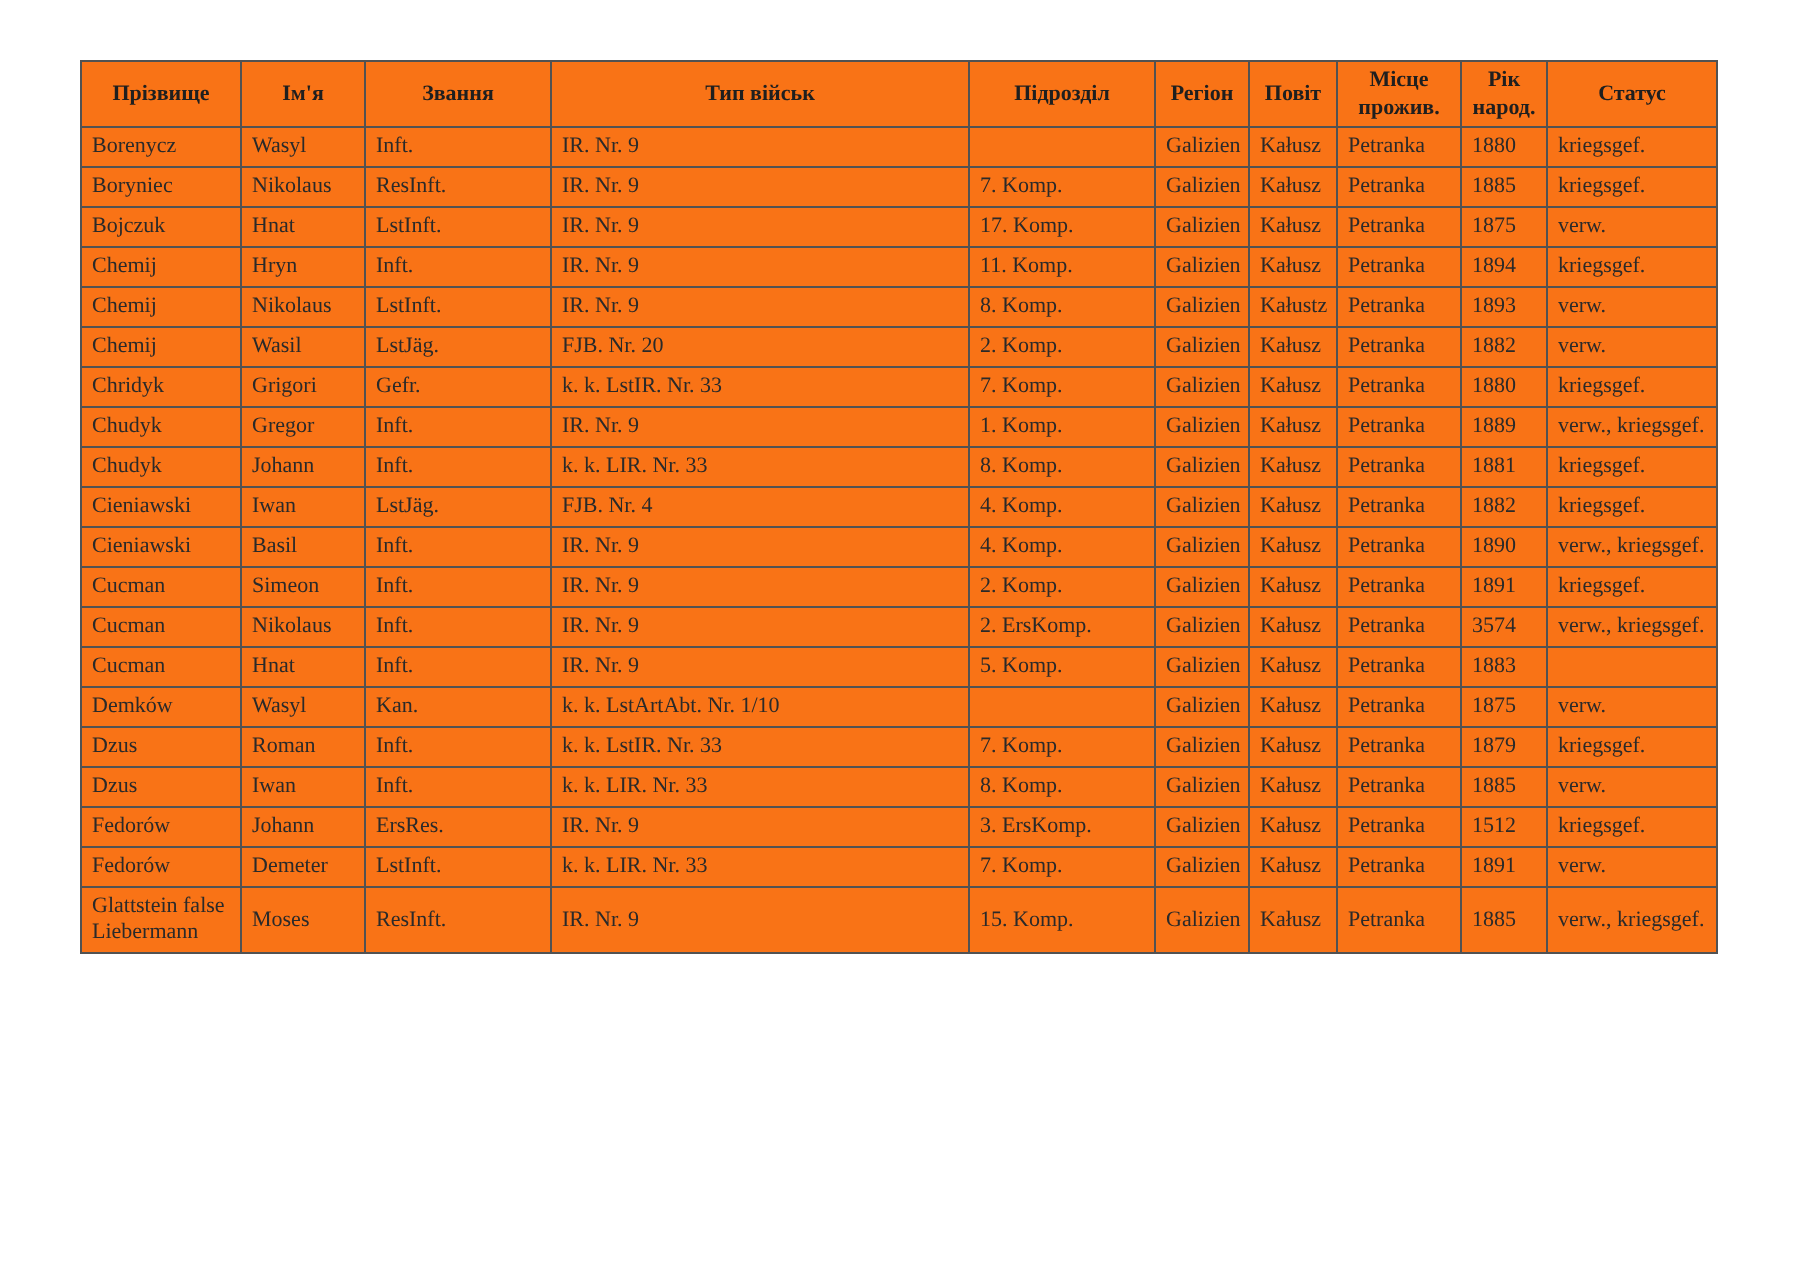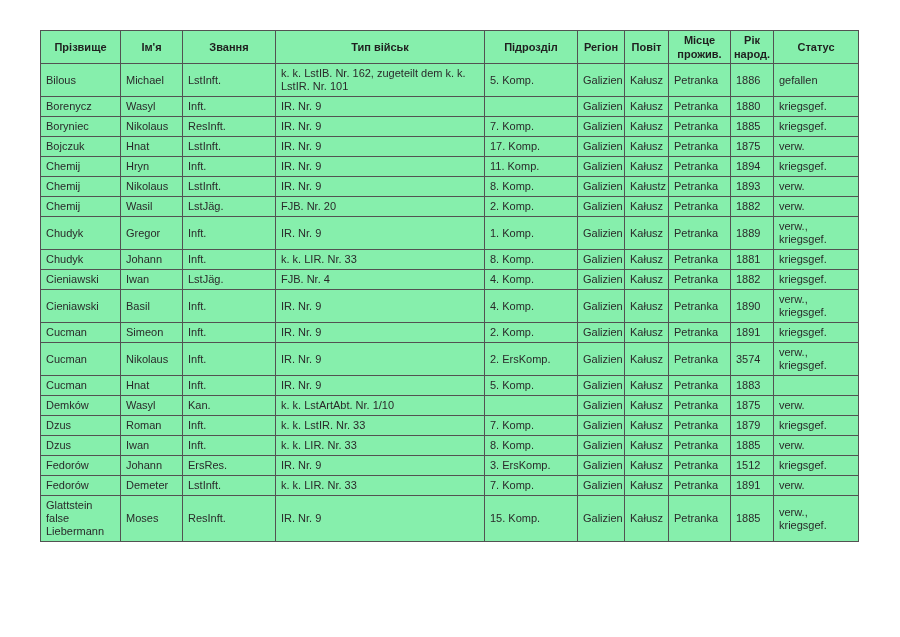--- a/index.html
+++ b/index.html
@@ -14,21 +14,22 @@
     font-family: "Liberation Sans", sans-serif;
     color: #262626;
   }
   .page {
     padding: 30px 0 0 40px;
   }
   table.roster {
     border-collapse: collapse;
     table-layout: fixed;
     width: 818px;
-    background: #86efac;
+    background: #f97316;
+    font-family: Liberation Serif, serif;
   }
   table.roster th,
   table.roster td {
     border: 1px solid #525252;
     overflow: hidden;
   }
   table.roster th {
     font-size: 11px;
     font-weight: bold;
     text-align: center;
@@ -87,32 +88,20 @@
           <th>Підрозділ</th>
           <th>Регіон</th>
           <th>Повіт</th>
           <th>Місце прожив.</th>
           <th>Рік народ.</th>
           <th>Статус</th>
         </tr>
     </thead>
     <tbody id="table-body">
         <tr>
-          <td>Bilous</td>
-          <td>Michael</td>
-          <td>LstInft.</td>
-          <td>k. k. LstIB. Nr. 162, zugeteilt dem k. k. LstIR. Nr. 101</td>
-          <td>5. Komp.</td>
-          <td>Galizien</td>
-          <td>Kałusz</td>
-          <td>Petranka</td>
-          <td>1886</td>
-          <td>gefallen</td>
-        </tr>
-        <tr>
           <td>Borenycz</td>
           <td>Wasyl</td>
           <td>Inft.</td>
           <td>IR. Nr. 9</td>
           <td></td>
           <td>Galizien</td>
           <td>Kałusz</td>
           <td>Petranka</td>
           <td>1880</td>
           <td>kriegsgef.</td>
@@ -171,20 +160,32 @@
           <td>LstJäg.</td>
           <td>FJB. Nr. 20</td>
           <td>2. Komp.</td>
           <td>Galizien</td>
           <td>Kałusz</td>
           <td>Petranka</td>
           <td>1882</td>
           <td>verw.</td>
         </tr>
         <tr>
+          <td>Chridyk</td>
+          <td>Grigori</td>
+          <td>Gefr.</td>
+          <td>k. k. LstIR. Nr. 33</td>
+          <td>7. Komp.</td>
+          <td>Galizien</td>
+          <td>Kałusz</td>
+          <td>Petranka</td>
+          <td>1880</td>
+          <td>kriegsgef.</td>
+        </tr>
+        <tr>
           <td>Chudyk</td>
           <td>Gregor</td>
           <td>Inft.</td>
           <td>IR. Nr. 9</td>
           <td>1. Komp.</td>
           <td>Galizien</td>
           <td>Kałusz</td>
           <td>Petranka</td>
           <td>1889</td>
           <td>verw., kriegsgef.</td>

